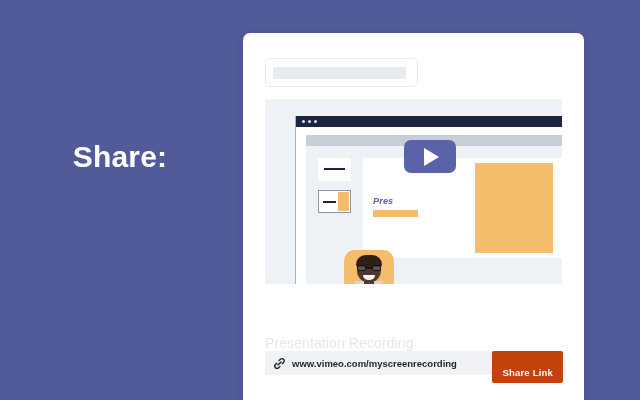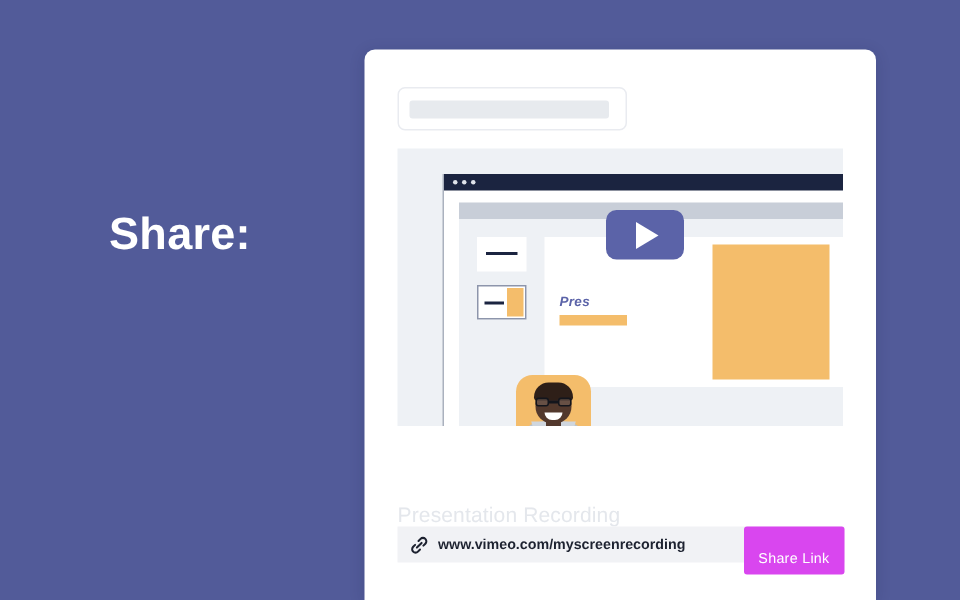--- a/index.html
+++ b/index.html
@@ -182,23 +182,23 @@
   .link-icon{
     margin-left:6px;width:16px;height:16px;flex:0 0 16px;
     display:flex;align-items:center;justify-content:center;
   }
   .url-text{
     margin-left:5px;font-size:9.5px;font-weight:bold;color:#1d2230;
     white-space:nowrap;letter-spacing:0;
   }
   .share-btn{
     position:absolute;right:0;top:0;height:24px;
-    background:#d946ef;color:#ffffff;border:0;
+    background:#c2410c;color:#ffffff;border:0;
     font-family:"Liberation Sans", sans-serif;
-    font-size:9.5px;font-weight:normal;letter-spacing:.2px;
+    font-size:9.5px;font-weight:bold;letter-spacing:.2px;
     padding:16px 10px;border-radius:2px;cursor:pointer;
   }
 </style>
 </head>
 <body>
 
 <div class="stage">
 
   <div class="promo">
     <div class="promo-title">Share:</div>

